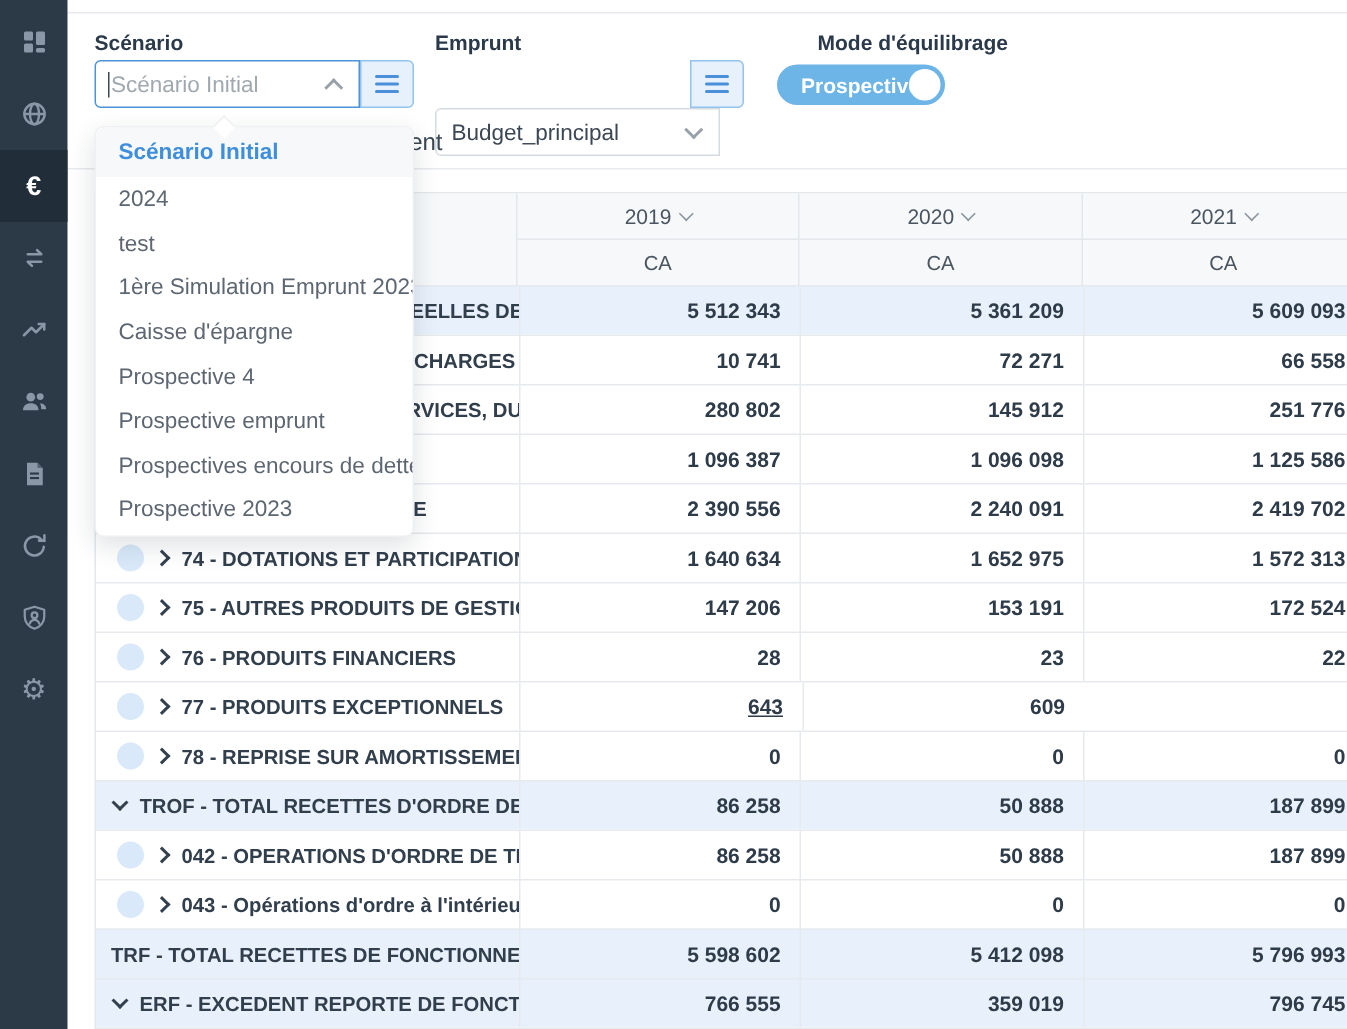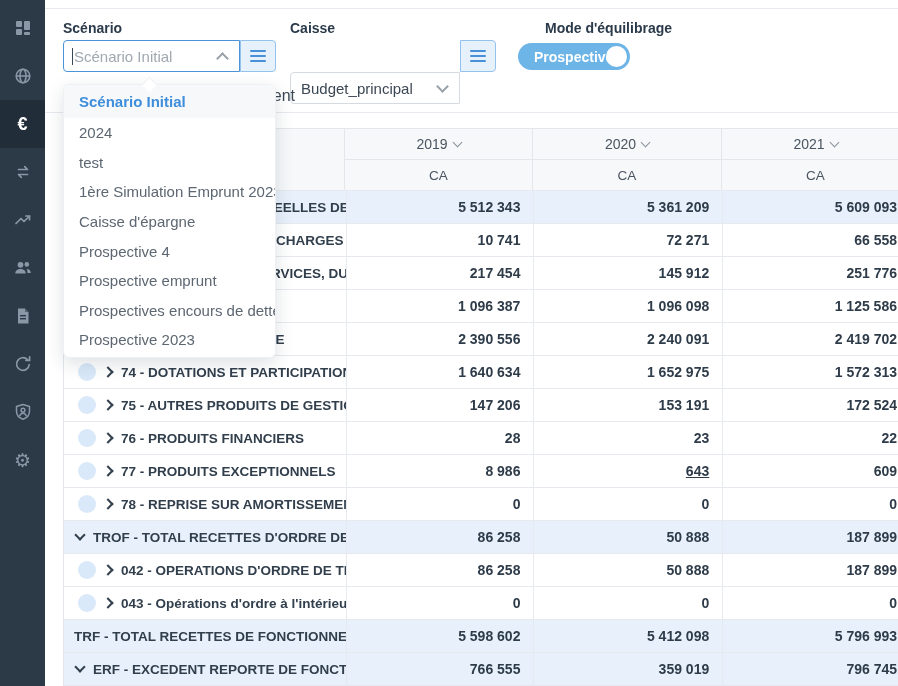--- a/index.html
+++ b/index.html
@@ -150,33 +150,33 @@
   </div>
   <div class="sb-item">
     <span class="gear-glyph">⚙</span>
   </div>
 </div>
 
 <div class="main">
   <div class="topline"></div>
 
   <div class="f-label" style="left:18px">Scénario</div>
-  <div class="f-label" style="left:245px">Caisse</div>
+  <div class="f-label" style="left:245px">Emprunt</div>
   <div class="f-label" style="left:500px">Mode d'équilibrage</div>
 
   <div class="ctrl inp focused" style="left:18px;width:177px">
     <span class="caret-bar"></span>
     <span class="ph">Scénario Initial</span>
     <span class="cv cv-up"></span>
   </div>
   <div class="hbtn" style="left:195px">
     <span style="display:contents"><i></i><i></i><i></i></span>
   </div>
 
-  <div class="ctrl inp" style="left:245px;width:170px">
+  <div class="ctrl inp" style="left:245px;width:190px">
     <span class="val">Budget_principal</span>
     <span class="cv cv-down"></span>
   </div>
   <div class="hbtn" style="left:415px">
     <span style="display:contents"><i></i><i></i><i></i></span>
   </div>
 
   <div class="toggle">
     <span class="tlab">Prospective</span>
     <span class="knob"></span>
@@ -229,21 +229,21 @@
           <div class="cell-val">10 741</div>
           <div class="cell-val" style="width: 189px;">72 271</div>
           <div class="cell-val">66 558</div>
         </div>
         <div class="trow">
           <div class="cell-label">
             <span class="circ"></span>
             <span class="rcv right"></span>
             <span style="overflow: hidden; text-overflow: clip;">70 - PRODUITS DES SERVICES, DU DO...</span>
           </div>
-          <div class="cell-val">217 454</div>
+          <div class="cell-val">280 802</div>
           <div class="cell-val" style="width: 189px;">145 912</div>
           <div class="cell-val">251 776</div>
         </div>
         <div class="trow">
           <div class="cell-label">
             <span class="circ"></span>
             <span class="rcv right"></span>
             <span style="overflow: hidden; text-overflow: clip;">73 - IMPOTS ET TAXES</span>
           </div>
           <div class="cell-val">1 096 387</div>
@@ -289,21 +289,20 @@
           <div class="cell-val">28</div>
           <div class="cell-val" style="width: 189px;">23</div>
           <div class="cell-val">22</div>
         </div>
         <div class="trow">
           <div class="cell-label">
             <span class="circ"></span>
             <span class="rcv right"></span>
             <span style="overflow: hidden; text-overflow: clip;">77 - PRODUITS EXCEPTIONNELS</span>
           </div>
-          <div class="cell-val">8 986</div>
           <div class="cell-val" style="width: 189px; text-decoration: underline;">643</div>
           <div class="cell-val">609</div>
         </div>
         <div class="trow">
           <div class="cell-label">
             <span class="circ"></span>
             <span class="rcv right"></span>
             <span style="overflow: hidden; text-overflow: clip;">78 - REPRISE SUR AMORTISSEMENT...</span>
           </div>
           <div class="cell-val">0</div>

